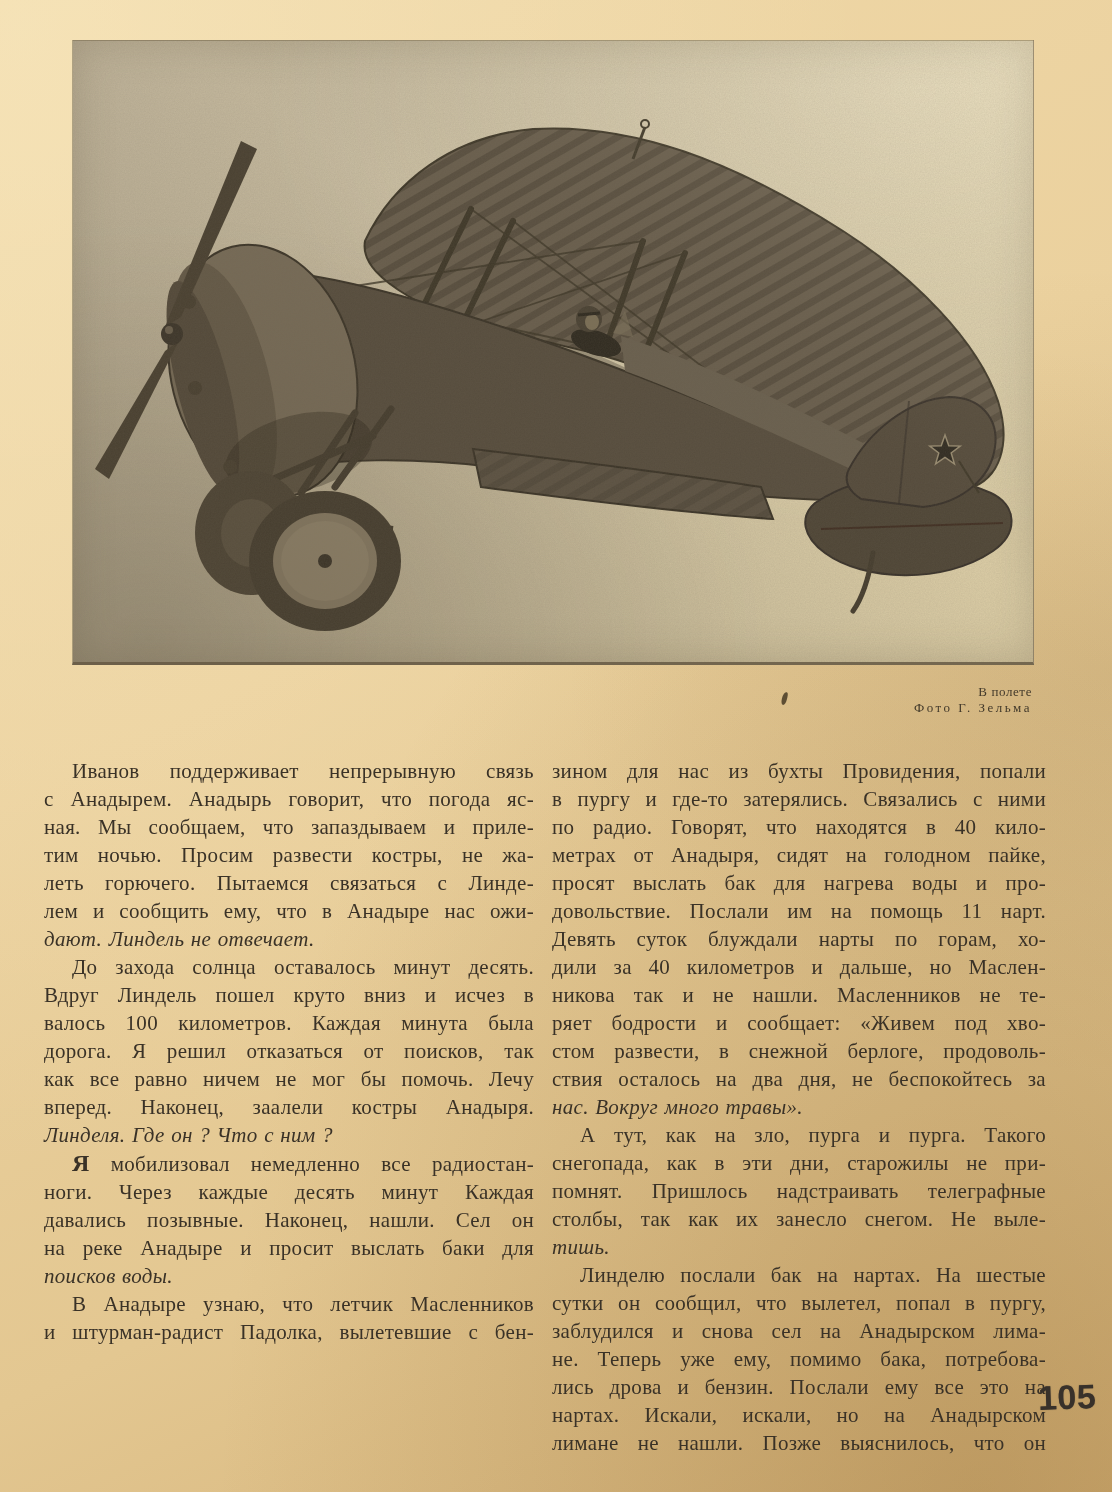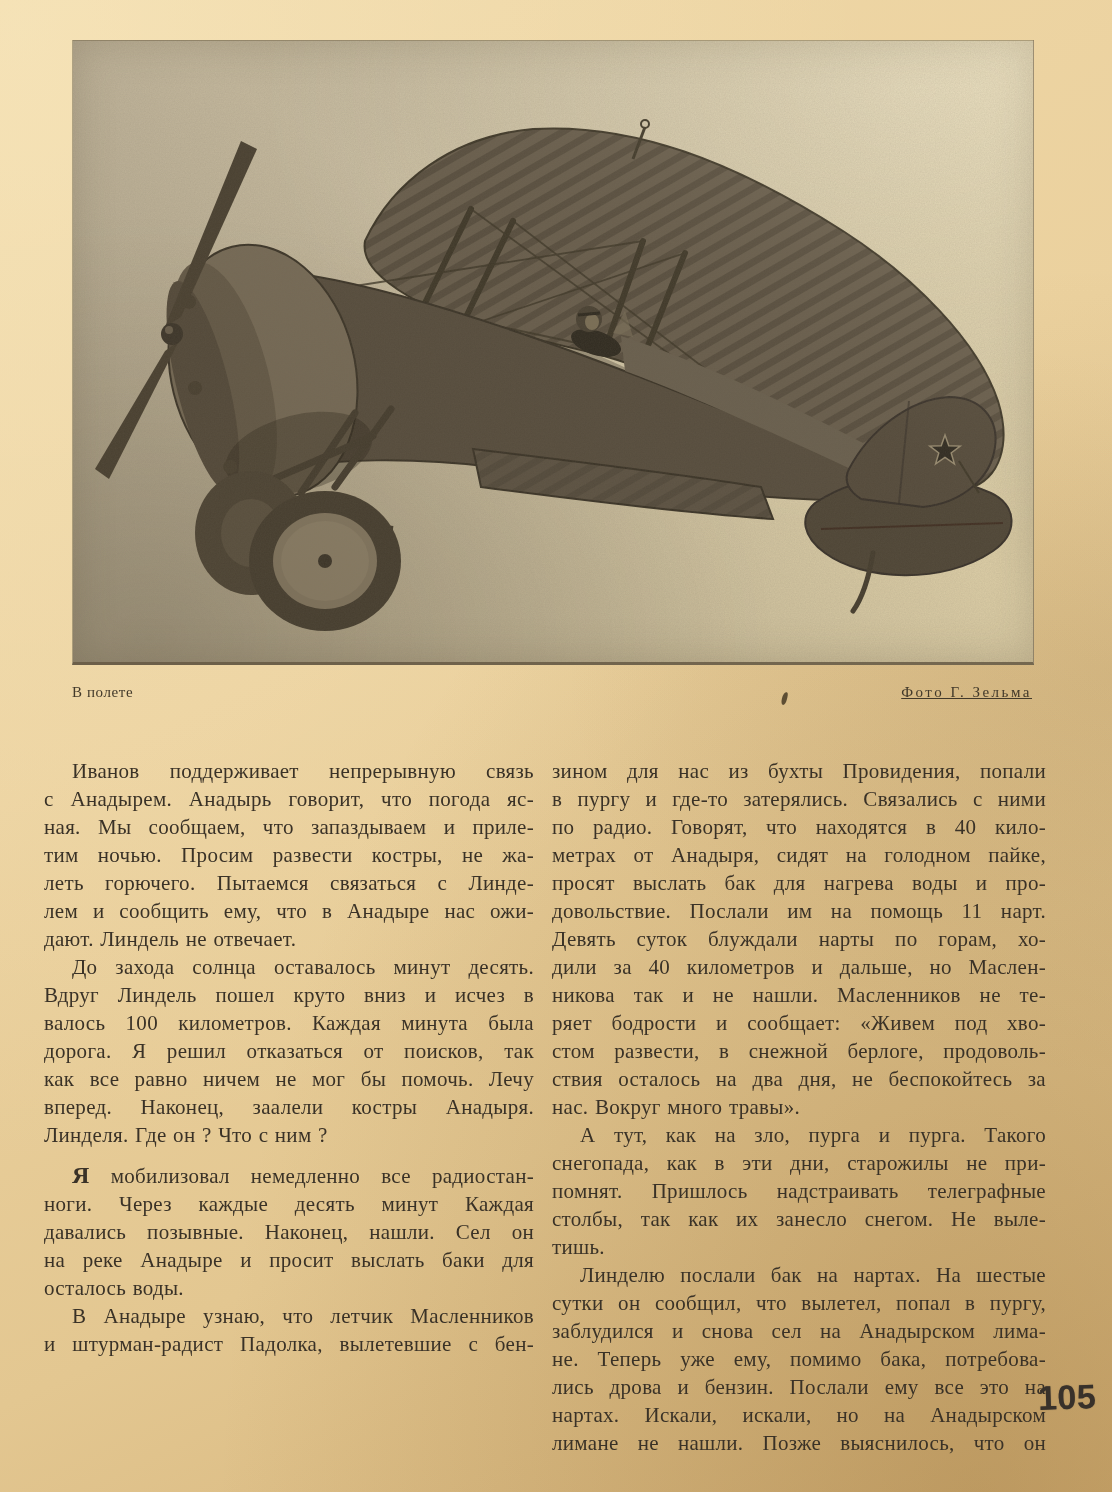--- a/index.html
+++ b/index.html
@@ -22,40 +22,40 @@
       radial-gradient(ellipse at 88% 8%, rgba(255,248,224,0.35), transparent 55%),
       linear-gradient(112deg,#c6baa0 0%,#ccc0a4 28%,#d6c9a8 55%,#dfd1ab 78%,#e4d5ac 100%);
     border:1px solid rgba(105,90,62,0.45);
     border-bottom:3px solid rgba(78,65,44,0.75);
     box-shadow:inset 0 0 40px rgba(90,78,55,0.25);
   }
   .photo svg{display:block;width:100%;height:100%;}
   .caption-row{
     position:absolute;left:72px;top:684px;width:960px;
     display:flex;justify-content:space-between;align-items:flex-end;
-    color:#42392a;font-size:15px;
+    color:#42392a;font-size:13px;flex-direction:column;
   }
   .cap-left{letter-spacing:0.6px;}
-  .cap-right{letter-spacing:2.5px;text-decoration:underline;}
+  .cap-right{letter-spacing:2.5px;}
   .ink-speck{
     position:absolute;left:782px;top:692px;width:5px;height:13px;
     background:#463a24;border-radius:60% 40% 50% 50%;transform:rotate(14deg);
     opacity:0.85;
   }
   .col{
     position:absolute;top:757px;width:490px;
     color:#3a3227;font-size:21px;line-height:28px;
     letter-spacing:0.3px;word-spacing:1px;
   }
   .col-left{left:44px;}
   .col-right{left:552px;width:494px;}
   .para{margin:0;}
-  .para.space-before{margin-top:12px;}
+  .para.space-before{}
   .line{text-align:justify;text-align-last:justify;}
-  .line.last{text-align-last:left;}
+  .line.last{text-align-last:left;font-style:italic;}
   .line.indent{text-indent:28px;}
   .lead{font-weight:700;font-size:24px;}
   .page-number{
     position:absolute;left:1038px;top:1378px;
     font-family:"Liberation Sans","DejaVu Sans",sans-serif;
     font-weight:700;font-size:34px;color:#38312a;
     transform:rotate(-2deg);letter-spacing:0.5px;
     text-shadow:0 0 1px rgba(56,49,42,0.6);
   }
 </style>
@@ -208,21 +208,21 @@
         <div class="line">дорога. Я решил отказаться от поисков, так</div>
         <div class="line">как все равно ничем не мог бы помочь. Лечу</div>
         <div class="line">вперед. Наконец, заалели костры Анадыря.</div>
         <div class="line last">Линделя. Где он ? Что с ним ?</div>
       </div>
       <div class="para space-before">
         <div class="line indent"><span class="lead">Я</span> мобилизовал немедленно все радиостан-</div>
         <div class="line">ноги. Через каждые десять минут Каждая</div>
         <div class="line">давались позывные. Наконец, нашли. Сел он</div>
         <div class="line">на реке Анадыре и просит выслать баки для</div>
-        <div class="line last">осталось воды.</div>
+        <div class="line last">поисков воды.</div>
       </div>
       <div class="para">
         <div class="line indent">В Анадыре узнаю, что летчик Масленников</div>
         <div class="line">и штурман-радист Падолка, вылетевшие с бен-</div>
       </div>
     </div>
   <div class="col col-right" id="col-right">
       <div class="para">
         <div class="line">зином для нас из бухты Провидения, попали</div>
         <div class="line">в пургу и где-то затерялись. Связались с ними</div>

